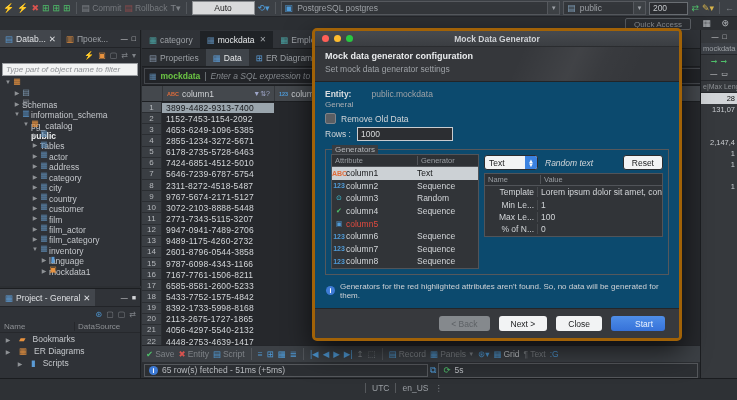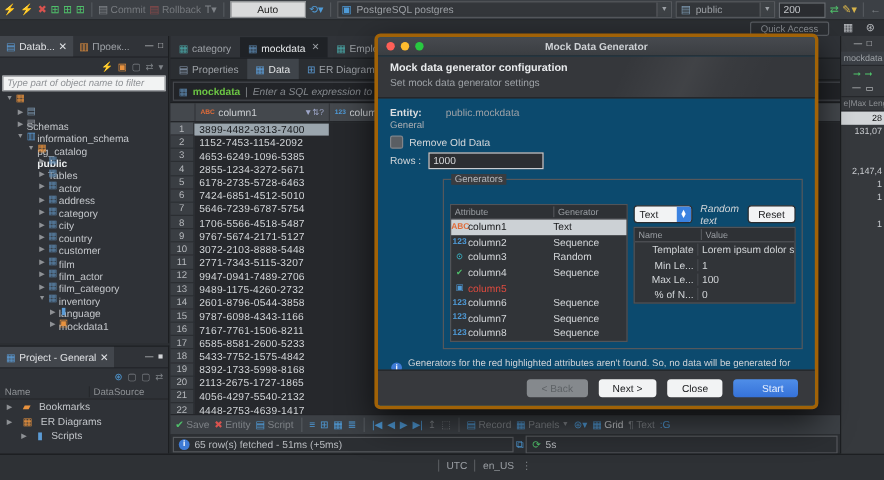--- a/index.html
+++ b/index.html
@@ -121,21 +121,21 @@
   #dlg-head .h2{color:#9ea2a7;font-size:8.5px;margin-top:3px;}
   #dlg-body{padding:5px 10px 0 10px;}
   .ent-row{display:flex;gap:20px;font-size:8.5px;height:13px;align-items:center;}
   .ent-row .k{color:#dcdee1;font-weight:bold;}
   .ent-row .v{color:#9ea2a7;}
   .grp-lbl{color:#aaadb2;font-size:8px;height:11px;}
   .chk-row{display:flex;align-items:center;gap:5px;height:15px;font-size:8.5px;color:#d3d6d9;}
   .chk{width:9px;height:9px;background:#5a5e63;border:1px solid #80848a;border-radius:2px;}
   .rows-row{display:flex;align-items:center;gap:6px;height:16px;font-size:8.5px;color:#d3d6d9;}
   .rows-input{width:88px;height:12px;background:#2c2e32;border:1px solid #c9ccd0;color:#d8dadc;display:flex;align-items:center;padding:0 3px;font-size:8.5px;}
-  #gen-fieldset{position:relative;border:1px solid #55585c;margin-top:7px;padding:20px 5px 5px 5px;margin-left:44px;}
+  #gen-fieldset{position:relative;border:1px solid #55585c;margin-top:7px;padding:4px 5px 5px 5px;}
   #gen-legend{position:absolute;top:-5px;left:6px;background:#393c40;padding:0 3px;font-size:8px;color:#b5b8bc;}
   #gen-cols{display:flex;gap:5px;}
   #attr-table{width:146px;flex:none;border:1px solid #515459;background:#313438;}
   .attr-hdr{display:flex;height:11px;background:#2e3135;border-bottom:1px solid #515459;color:#9a9ea3;font-size:7.5px;align-items:center;}
   .attr-hdr .a{width:82px;padding-left:3px;}
   .attr-hdr .g{flex:1;border-left:1px solid #515459;padding-left:3px;}
   .attr-row{display:flex;align-items:center;height:12.6px;font-size:8.5px;color:#d3d6d9;}
   .attr-row .aic{width:14px;text-align:center;flex:none;font-size:7px;}
   .attr-row .an{width:68px;flex:none;overflow:hidden;}
   .attr-row .ag{flex:1;padding-left:3px;}
@@ -463,21 +463,21 @@
           <span class="c1">7424-6851-4512-5010</span>
           <span class="c2">737,586</span>
         </div>
         <div class="grid-row">
           <span class="gut">7</span>
           <span class="c1">5646-7239-6787-5754</span>
           <span class="c2">153,419</span>
         </div>
         <div class="grid-row">
           <span class="gut">8</span>
-          <span class="c1">1706-5566-4518-5487</span>
+          <span class="c1">2311-8272-4518-5487</span>
           <span class="c2">501,048</span>
         </div>
         <div class="grid-row">
           <span class="gut">9</span>
           <span class="c1">9767-5674-2171-5127</span>
           <span class="c2">466,365</span>
         </div>
         <div class="grid-row">
           <span class="gut">10</span>
           <span class="c1">3072-2103-8888-5448</span>

